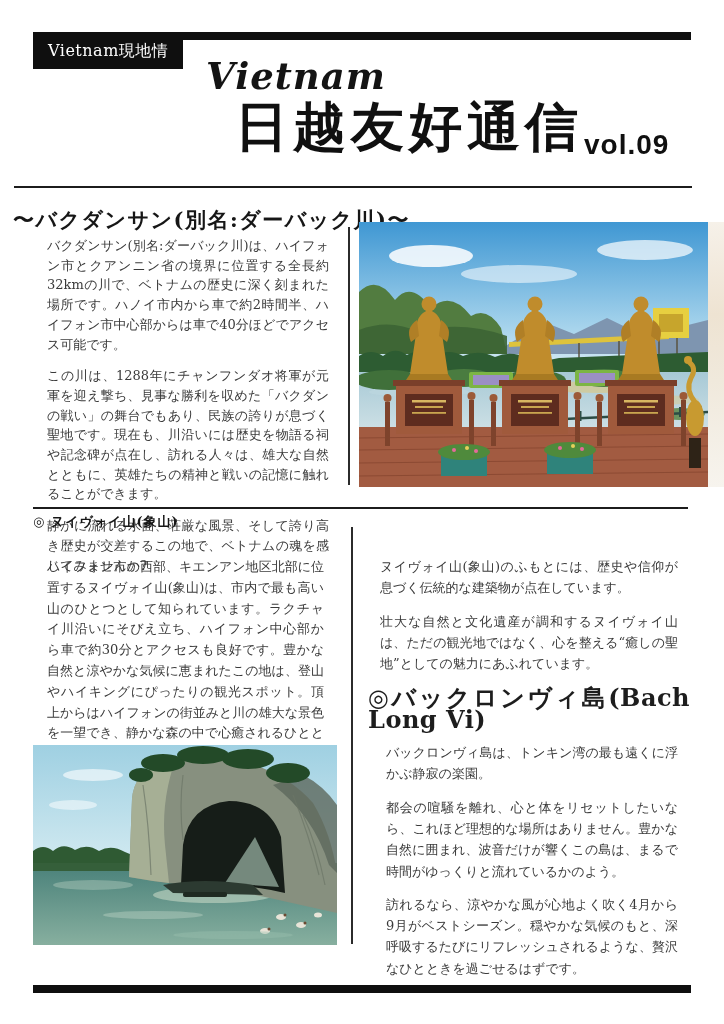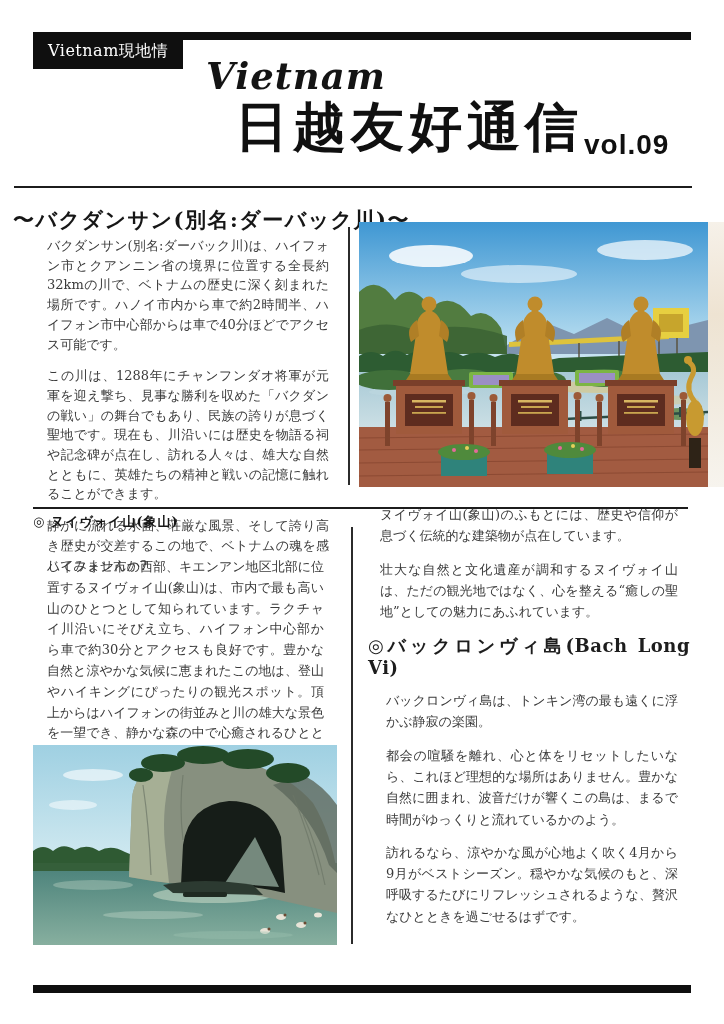--- a/index.html
+++ b/index.html
@@ -20,27 +20,27 @@
   .vol{left:584px;top:129px;font-family:"Liberation Sans","DejaVu Sans",sans-serif;
     font-weight:bold;font-size:28px;letter-spacing:1px;color:#101010;text-align:right;}
   .rule{background:#1c1c1c;}
   .hr1{left:14px;top:186px;width:678px;height:2px;}
   .hr2{left:33px;top:507px;width:655px;height:2px;}
   .vrule1{left:348px;top:227px;width:2px;height:258px;background:#2b2b2b;}
   .vrule2{left:351px;top:527px;width:2px;height:417px;background:#2b2b2b;}
   
   .h-sec1{left:13px;top:190px;font-size:21px;font-weight:bold;color:#161616;letter-spacing:1.5px;margin-top:16px;}
   .h-sec2{left:33px;top:513px;font-size:13px;font-weight:bold;color:#161616;letter-spacing:1px;}
-  .h-sec3{font-size:18px;font-weight:bold;color:#1d1d1d;letter-spacing:0.5px;margin:13px 0 2px 0;}
+  .h-sec3{font-size:24px;font-weight:bold;color:#1d1d1d;letter-spacing:0.5px;margin:13px 0 2px 0;}
   
   .col{text-align:justify;color:#3a3a3a;}
   .col p{margin:12px;}
   .col-sec1{left:35px;top:224px;width:306px;font-size:13px;line-height:19.7px;}
   .col-sec2-left{left:35px;top:545px;width:301px;font-size:13px;line-height:20.8px;}
-  .col-right{left:368px;top:492px;width:322px;font-size:13px;line-height:21.3px;}
+  .col-right{left:368px;top:544px;width:322px;font-size:13px;line-height:21.3px;}
   .col-right .indent{padding-left:6px;}
   
   .photo1{left:359px;top:222px;width:349px;height:265px;}
   .photo2{left:33px;top:745px;width:304px;height:200px;}
   .fade-strip{left:708px;top:222px;width:16px;height:265px;
     background:linear-gradient(to bottom,#f6f1e9 0%,#eee3d2 35%,#f0e9dc 60%,#f7f4ee 100%);}
   .bottom-bar{left:33px;top:985px;width:658px;height:8px;background:#0f0f0f;}
 </style>
 </head>
 <body>

